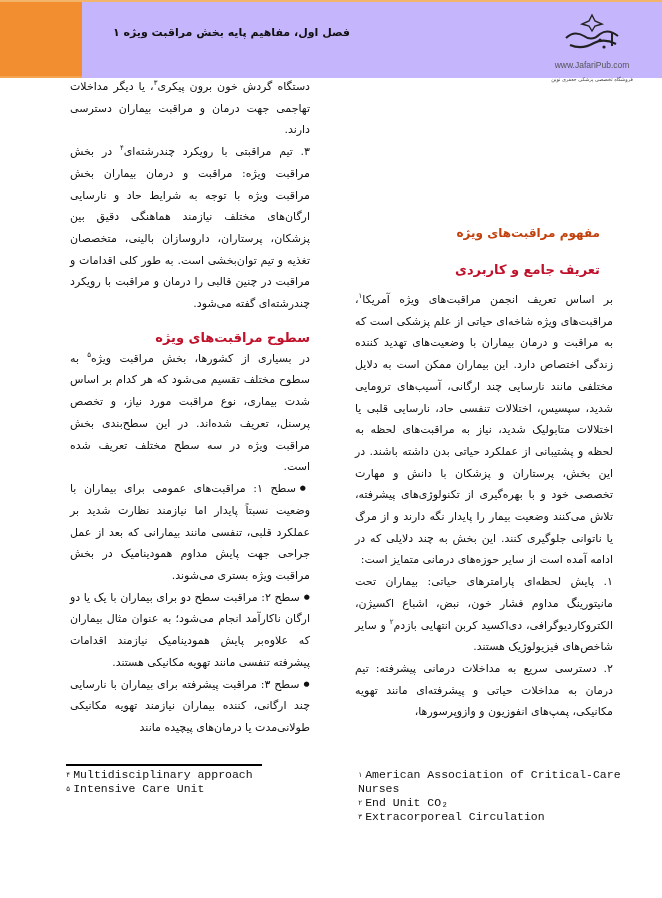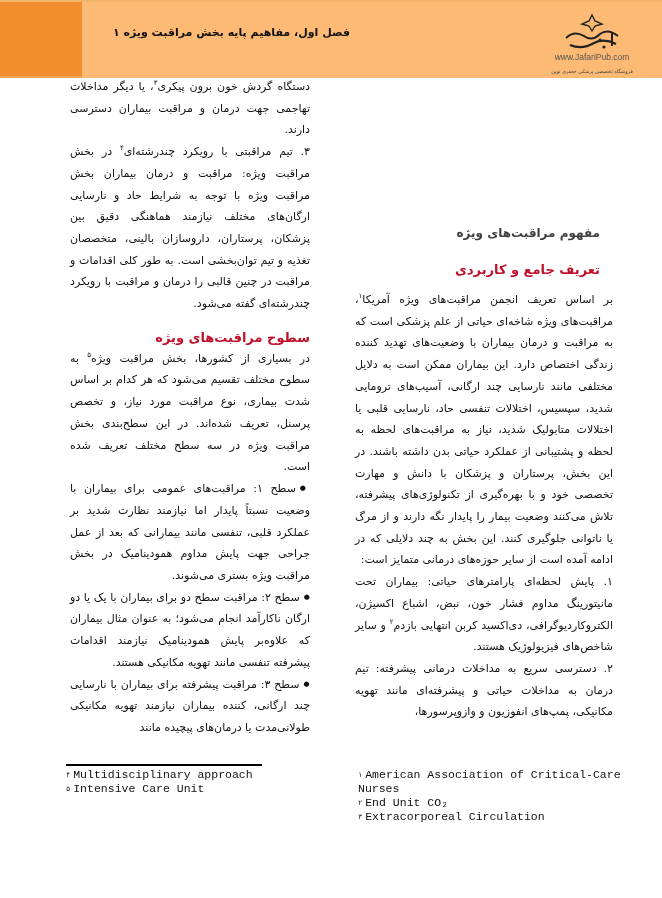--- a/index.html
+++ b/index.html
@@ -2,45 +2,45 @@
 <html><head>
 <meta charset="utf-8">
 <style>
   html, body { margin: 0; padding: 0; }
   body {
     width: 662px; height: 898px; background: #ffffff; position: relative; overflow: hidden;
     font-family: "DejaVu Sans", sans-serif; color: #111;
   }
   .header {
     position: absolute; left: 0; top: 0; width: 662px; height: 76px;
-    background: #fdba74; border-top: 2px solid #f2b36a;
+    background: #c4b5fd; border-top: 2px solid #f2b36a;
   }
   .header .tab {
     position: absolute; left: 0; top: 0; width: 82px; height: 74px; background: #f28e30;
     border-bottom: 2px solid #f4a552;
   }
   .header .title {
     position: absolute; left: 100px; top: 24px; width: 250px; text-align: right;
     direction: rtl; font-size: 11px; font-weight: bold; color: #111;
   }
   .logo { position: absolute; right: 10px; top: 10px; width: 120px; height: 66px; text-align: center; }
   .logo svg { display: block; margin: 0 auto; }
-  .logo .url { font-family: "Liberation Sans", sans-serif; font-size: 8.5px; color: #555; margin-top: 0px; }
+  .logo .url { font-family: "Liberation Sans", sans-serif; font-size: 8.5px; color: #555; margin-top: 8px; }
   .logo .tag { direction: rtl; font-size: 5px; color: #444; margin-top: 6px; }
 
   .col { position: absolute; direction: rtl; text-align: justify; font-size: 11px; line-height: 21.7px; }
   .col p { margin: 0; }
   .right { left: 355px; width: 258px; top: 289px; }
   .left { left: 70px; width: 240px; top: 76px; }
 
   .chapter-title {
     position: absolute; left: 380px; width: 240px; top: 104px; direction: rtl; text-align: center;
     color: #e00000; font-size: 27px; font-weight: bold; line-height: 55px;
   }
-  .h-concept { position: absolute; left: 440px; top: 226px; width: 160px; direction: rtl; text-align: right; color: #404040; font-weight: bold; font-size: 12px; }
+  .h-concept { position: absolute; left: 440px; top: 226px; width: 160px; direction: rtl; text-align: right; color: #c2410c; font-weight: bold; font-size: 12px; }
   .h-def { position: absolute; left: 440px; top: 262px; width: 160px; direction: rtl; text-align: right; color: #c0102a; font-weight: bold; font-size: 13px; }
   .h-levels { position: absolute; left: 120px; top: 330px; width: 190px; direction: rtl; text-align: right; color: #c0102a; font-weight: bold; font-size: 13px; }
 
   .bullet::before { content: "\25CF"; font-size: 7px; margin-left: 4px; vertical-align: middle; }
   sup { font-size: 7px; line-height: 0; }
 
   .fn-rule { position: absolute; left: 66px; top: 764px; width: 196px; height: 2px; background: #000; }
   .fn { position: absolute; font-family: Liberation Mono, monospace; font-size: 11.5px; line-height: 14px; direction: ltr; color: #111; }
   .fn .n { font-size: 7px; vertical-align: top; margin-right: 3px; }
   .fn-left { left: 66px; top: 768px; }

